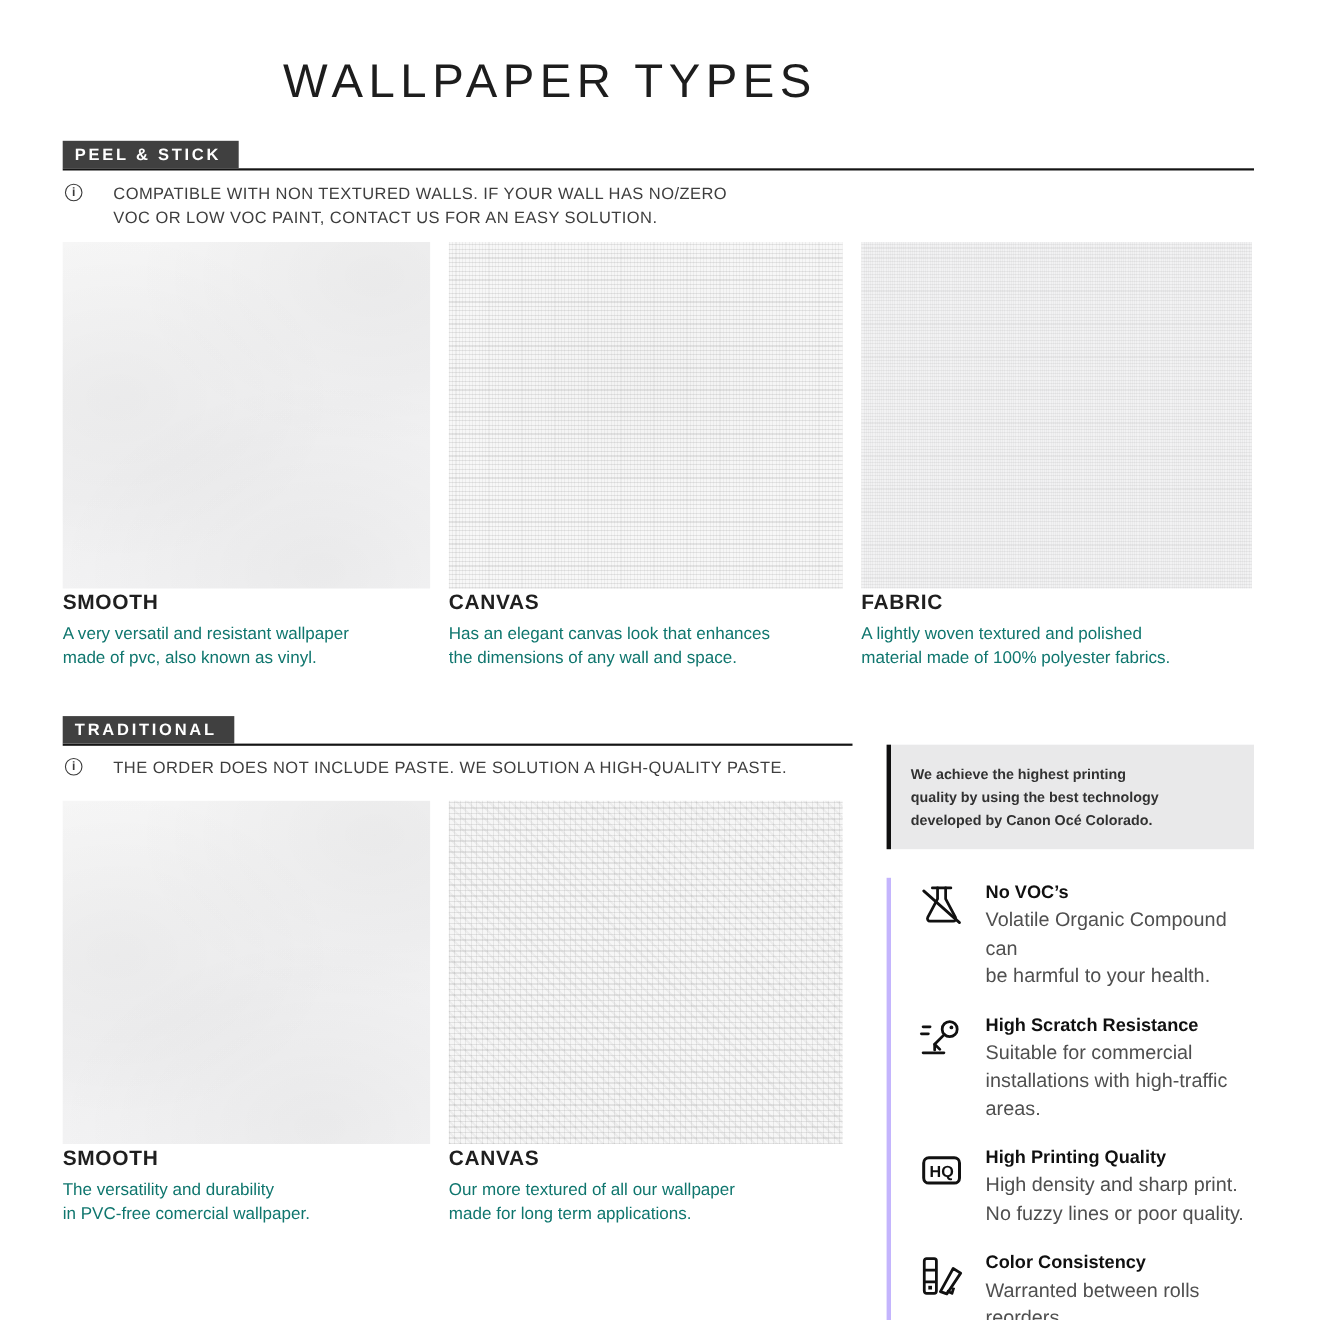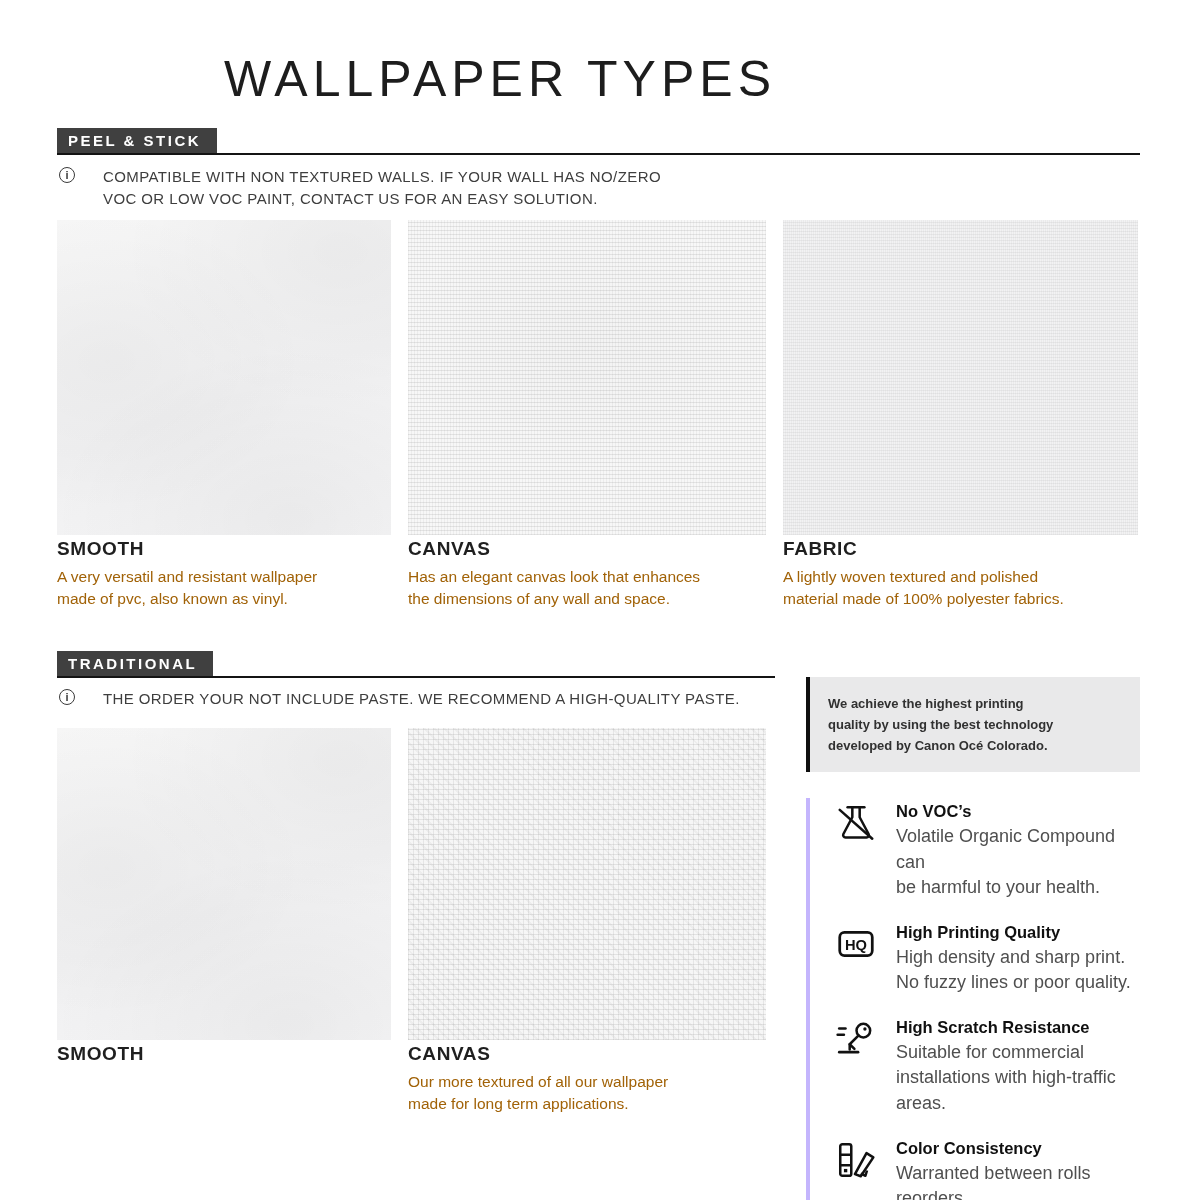--- a/index.html
+++ b/index.html
@@ -2,21 +2,21 @@
 <html><head>
 <meta charset="utf-8">
 <style>
   * { margin:0; padding:0; box-sizing:border-box; }
   html,body { background:#ffffff; }
   body { font-family:"Liberation Sans", sans-serif; color:#1e1e1e; }
   .page { position:relative; width:1200px; height:1200px; background:#fff; overflow:hidden; }
 
   
   .title { position:absolute; top:50px; left:0; width:1000px; text-align:center;
-           font-size:50px; font-weight:400; letter-spacing:5px; color:#1d1d1d; }
+           font-size:43px; font-weight:400; letter-spacing:5px; color:#1d1d1d; }
 
   
   .section-header { position:absolute; left:57px; border-bottom:2px solid #141414; }
   .section-header.s1 { top:128px; width:1083px; }
   .section-header.s2 { top:651px; width:718px; }
   .section-label { display:inline-block; background:#404040; color:#ffffff;
                    font-size:15px; font-weight:bold; letter-spacing:2.5px;
                    padding:4px 16px 4px 11px; vertical-align:bottom; }
 
   
@@ -32,21 +32,21 @@
 
   
   .swatch-row { position:absolute; left:57px; display:grid; column-gap:17px; }
   .swatch-row.r1 { top:220px; grid-template-columns:334px 358px 355px; }
   .swatch-row.r2 { top:728px; grid-template-columns:334px 358px; }
   .swatch { width:100%; }
   .r1 .swatch { height:315px; }
   .r2 .swatch { height:312px; }
   .swatch-name { margin-top:3px; font-size:19px; font-weight:bold;
                  letter-spacing:0.6px; color:#1f1f1f; }
-  .swatch-desc { margin-top:6px; font-size:15.5px; color:#a16207;
+  .swatch-desc { margin-top:6px; font-size:15.5px; color:#0f766e;
                  line-height:1.4; white-space:pre-line; }
 
   
   .texture-smooth {
     background:
       radial-gradient(120% 90% at 85% 10%, rgba(0,0,0,0.035), transparent 55%),
       radial-gradient(100% 80% at 15% 45%, rgba(0,0,0,0.03), transparent 60%),
       radial-gradient(130% 100% at 70% 95%, rgba(0,0,0,0.045), transparent 55%),
       linear-gradient(160deg, #f6f6f6, #f0f0f1 55%, #f6f6f7);
   }
@@ -120,27 +120,29 @@
 material made of 100% polyester fabrics.</div>
     </div>
   </div>
 
   <div class="section-header s2">
     <span class="section-label">TRADITIONAL</span>
   </div>
 
   <div class="note n2">
     <span class="info-icon">i</span>
-    <span class="note-text">THE ORDER YOUR NOT INCLUDE PASTE. WE RECOMMEND A HIGH-QUALITY PASTE.</span>
+    <span class="note-text">THE ORDER DOES NOT INCLUDE PASTE. WE SOLUTION A HIGH-QUALITY PASTE.</span>
   </div>
 
   <div class="swatch-row r2">
     <div class="swatch-col">
       <div class="swatch texture-smooth"></div>
       <div class="swatch-name">SMOOTH</div>
+      <div class="swatch-desc">The versatility and durability
+in PVC-free comercial wallpaper.</div>
     </div>
     <div class="swatch-col">
       <div class="swatch texture-canvas-rough"></div>
       <div class="swatch-name">CANVAS</div>
       <div class="swatch-desc">Our more textured of all our wallpaper
 made for long term applications.</div>
     </div>
   </div>
 
   <aside class="side-panel">
@@ -157,34 +159,20 @@
           <svg viewBox="0 0 40 40" fill="none" stroke="#111" stroke-width="2.4" stroke-linecap="round" stroke-linejoin="round">
             <path d="M12 5 h16"></path>
             <path d="M16.5 5 v9.5 L8 30.5 a2.2 2.2 0 0 0 2 3.2 h20 a2.2 2.2 0 0 0 2-3.2 L23.5 14.5 V5"></path>
             <path d="M4.5 7.5 L35.5 35"></path>
           </svg>
         </span>
         <div class="f-text">
           <div class="f-title">No VOC’s</div>
           <div class="f-desc">Volatile Organic Compound can
 be harmful to your health.</div>
-        </div>
-      </div>
-
-      <div class="feature">
-        <span class="f-icon">
-          <svg viewBox="0 0 40 40" fill="none" stroke="#111" stroke-width="2.6" stroke-linejoin="round">
-            <rect x="4.5" y="9" width="31" height="22" rx="4.5"></rect>
-            <text x="20" y="25.5" text-anchor="middle" font-size="14" font-weight="bold" fill="#111" stroke="none" font-family="Liberation Sans, sans-serif">HQ</text>
-          </svg>
-        </span>
-        <div class="f-text">
-          <div class="f-title">High Printing Quality</div>
-          <div class="f-desc">High density and sharp print.
-No fuzzy lines or poor quality.</div>
         </div>
       </div>
 
       <div class="feature">
         <span class="f-icon">
           <svg viewBox="0 0 40 40" fill="none" stroke="#111" stroke-width="2.4" stroke-linecap="round" stroke-linejoin="round">
             <circle cx="27" cy="12" r="6.5"></circle>
             <circle cx="28.5" cy="10.5" r="1.6" fill="#111" stroke="none"></circle>
             <path d="M22.5 16.5 L14 25 l0 5"></path>
             <path d="M14 25 l4.5 4.5"></path>
@@ -195,20 +183,34 @@
         </span>
         <div class="f-text">
           <div class="f-title">High Scratch Resistance</div>
           <div class="f-desc">Suitable for commercial
 installations with high-traffic areas.</div>
         </div>
       </div>
 
       <div class="feature">
         <span class="f-icon">
+          <svg viewBox="0 0 40 40" fill="none" stroke="#111" stroke-width="2.6" stroke-linejoin="round">
+            <rect x="4.5" y="9" width="31" height="22" rx="4.5"></rect>
+            <text x="20" y="25.5" text-anchor="middle" font-size="14" font-weight="bold" fill="#111" stroke="none" font-family="Liberation Sans, sans-serif">HQ</text>
+          </svg>
+        </span>
+        <div class="f-text">
+          <div class="f-title">High Printing Quality</div>
+          <div class="f-desc">High density and sharp print.
+No fuzzy lines or poor quality.</div>
+        </div>
+      </div>
+
+      <div class="feature">
+        <span class="f-icon">
           <svg viewBox="0 0 40 40" fill="none" stroke="#111" stroke-width="2.4" stroke-linejoin="round">
             <rect x="5" y="5" width="10.5" height="30" rx="2"></rect>
             <path d="M5 15 h10.5 M5 25 h10.5"></path>
             <rect x="8.5" y="28.5" width="3.2" height="3.2" fill="#111" stroke="none"></rect>
             <path d="M19 33.5 L30 13.5 l6.5 4 -12 18 z"></path>
             <path d="M24.5 33 l4.5 2 1.5-5"></path>
           </svg>
         </span>
         <div class="f-text">
           <div class="f-title">Color Consistency</div>

